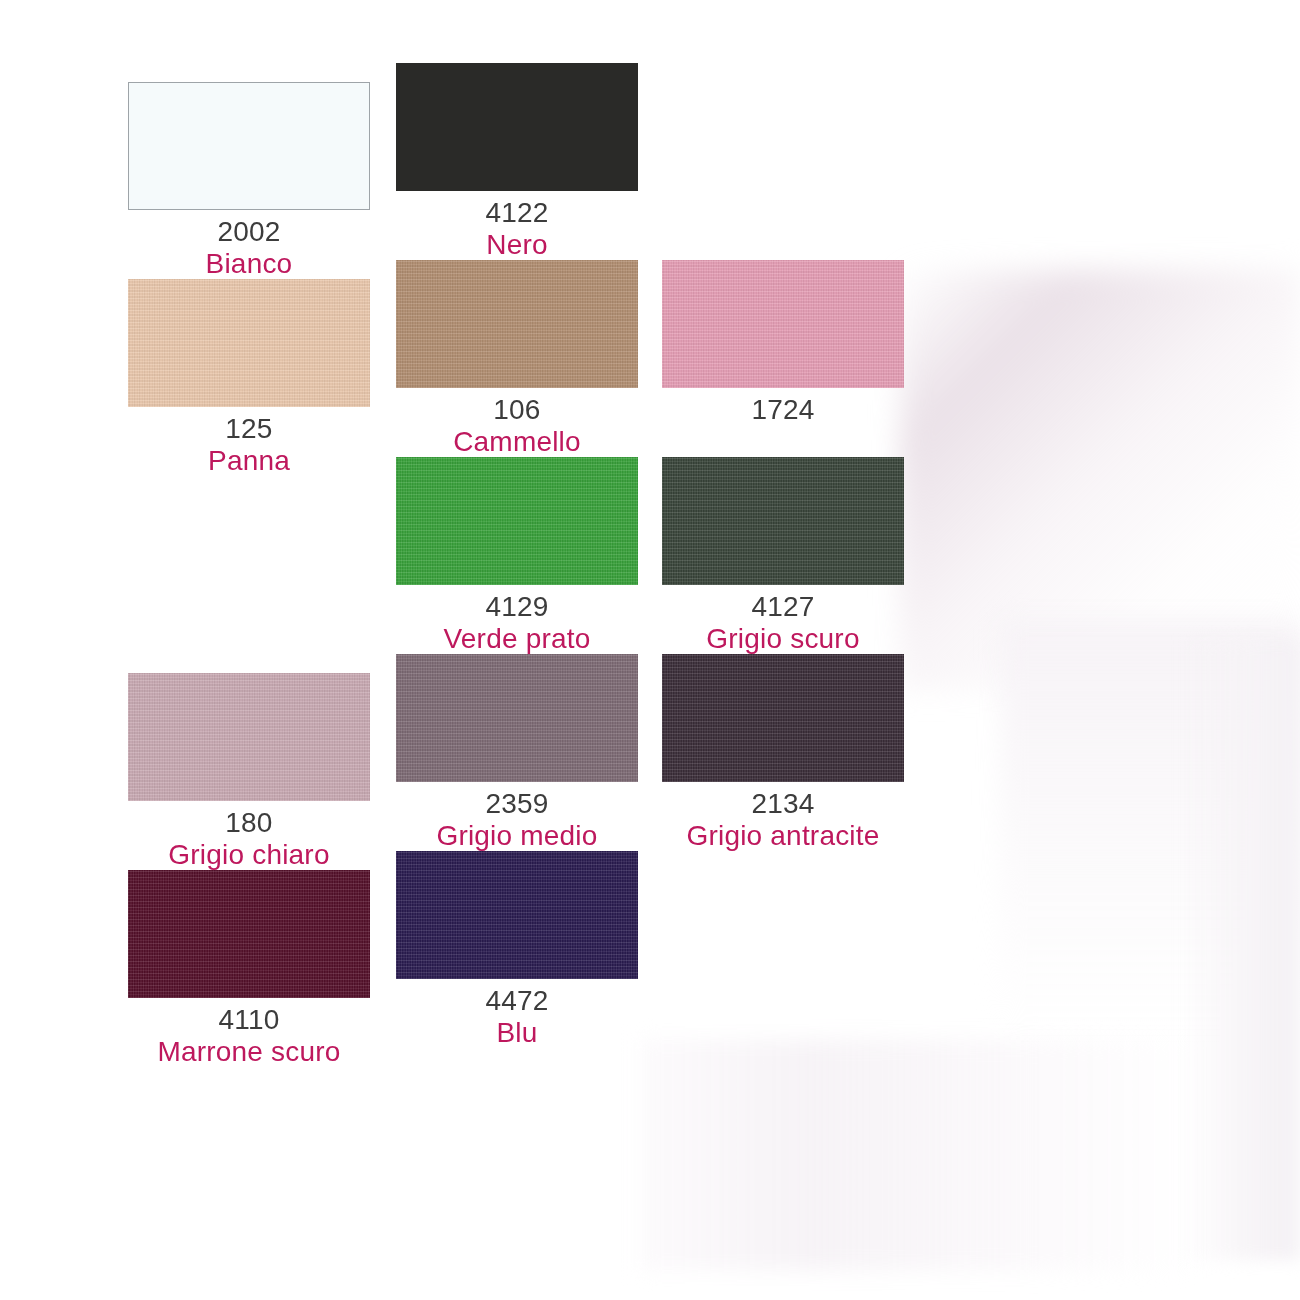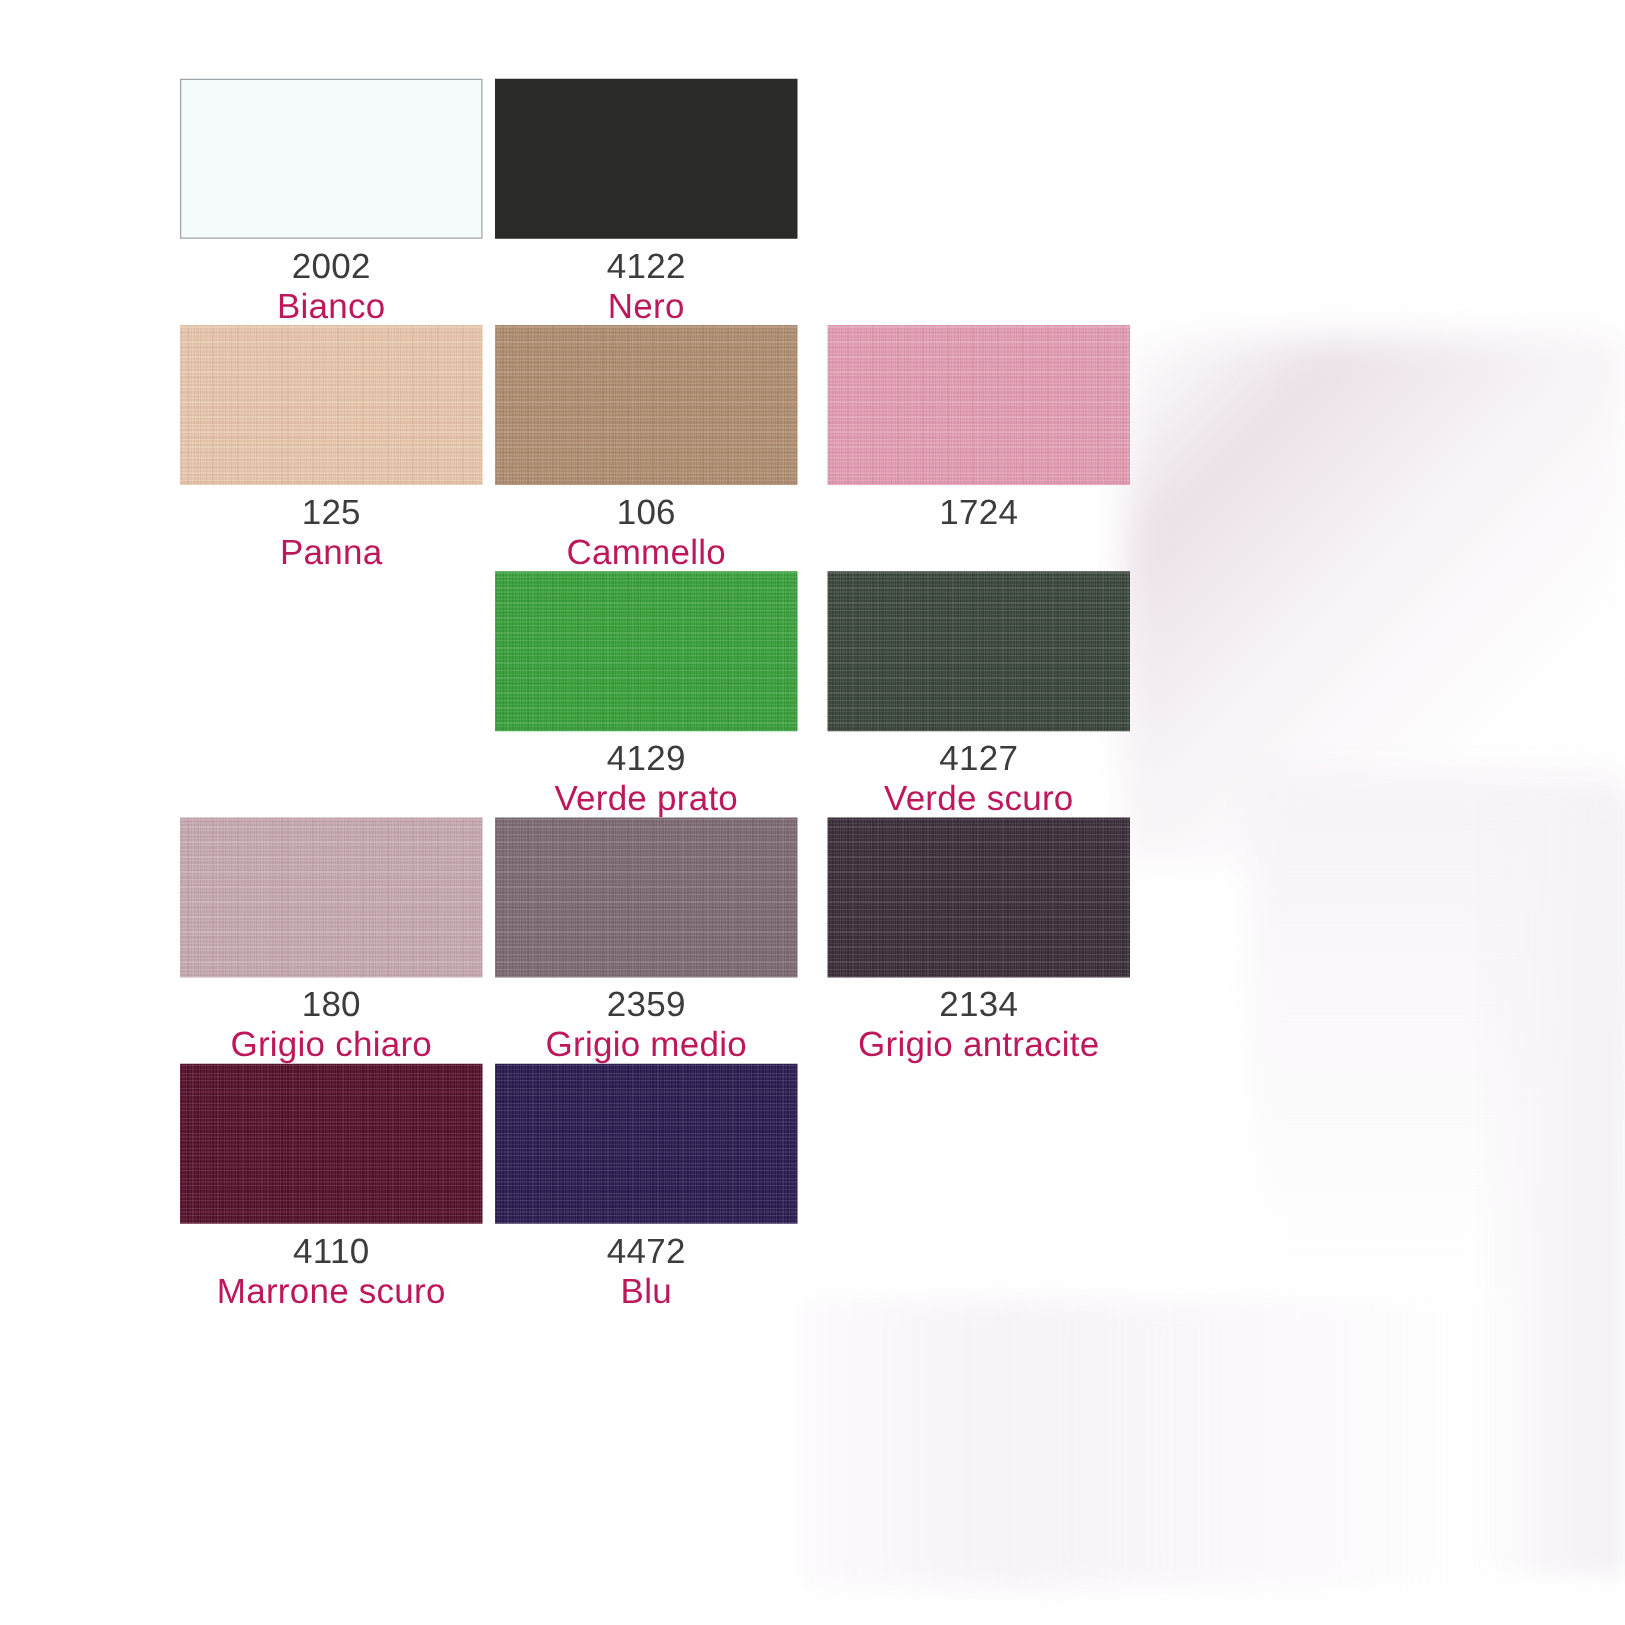--- a/index.html
+++ b/index.html
@@ -55,21 +55,21 @@
     position: relative;
     height: 197px;
   }
   .row:last-child { height: 190px; }
 
   .cell {
     position: absolute;
     top: 0;
     width: 242px;
   }
-  .cell.col0 { left: 16px; }
+  .cell.col0 { left: 0px; margin-top: 19px; }
   .cell.col1 { left: 268px; }
   .cell.col2 { left: 534px; }
 
   .swatch {
     width: 242px;
     height: 128px;
     position: relative;
     background-repeat: repeat;
     background-size: 100% 4px, 3px 3px;
   }
@@ -169,21 +169,21 @@
         <div class="swatch" style="background-color: rgb(56, 160, 58);"></div>
         <div class="labels">
           <div class="code">4129</div>
           <div class="name">Verde prato</div>
         </div>
       </div>
       <div class="cell col2">
         <div class="swatch" style="background-color: rgb(57, 69, 58);"></div>
         <div class="labels">
           <div class="code">4127</div>
-          <div class="name">Verde scuro</div>
+          <div class="name">Grigio scuro</div>
         </div>
       </div>
     </div>
     <div class="row">
       <div class="cell col0">
         <div class="swatch" style="background-color: rgb(200, 169, 178);"></div>
         <div class="labels">
           <div class="code">180</div>
           <div class="name">Grigio chiaro</div>
         </div>

